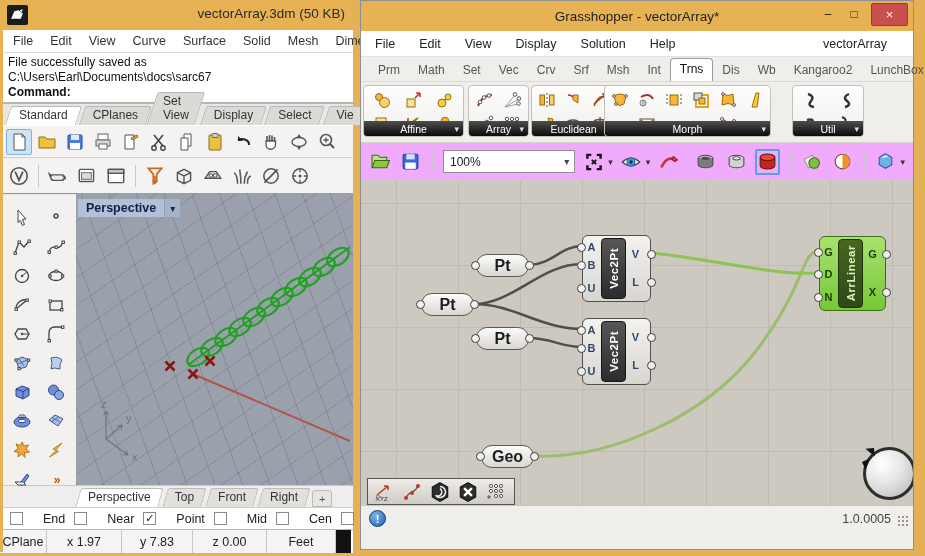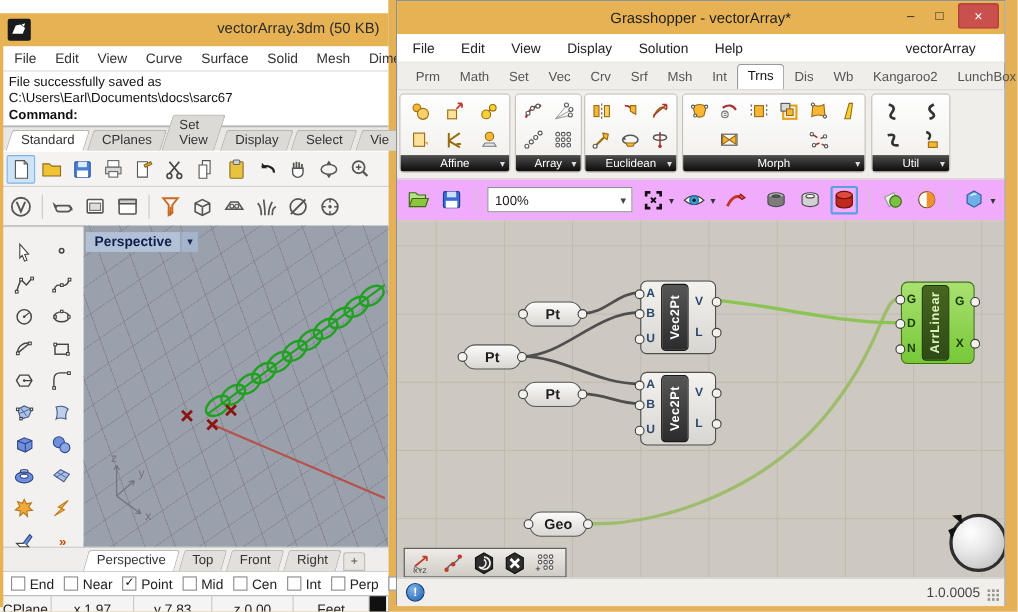--- a/index.html
+++ b/index.html
@@ -2,21 +2,21 @@
 <html><head>
 <meta charset="utf-8">
 <style>
   * { margin:0; padding:0; box-sizing:border-box; }
   html,body { width:925px; height:556px; }
   body { position:relative; background:#e5b156; font-family:"Liberation Sans",sans-serif; color:#222; overflow:hidden; }
   .win { position:absolute; }
 
   
   .rhino { left:0; top:0; width:353px; height:552px; background:#fff; }
-  .r-title { height:30px; background:#e7b254; display:flex; align-items:center; position:relative;margin-top:12px; }
+  .r-title { height:30px; background:#e7b254; display:flex; align-items:center; position:relative; }
   .r-appicon { width:21px; height:20px; margin-left:7px; background:#1b1b1b; border-radius:2px; position:relative; }
   .r-appicon svg { position:absolute; inset:2px; }
   .r-title-text { position:absolute; right:8px; top:6px; font-size:13.5px; color:#2b2b2b; }
   .r-strip { position:absolute; left:0; top:30px; bottom:0; width:3px; background:#e7b254; }
   .r-menu { height:22px; background:#fff; display:flex; align-items:center; gap:17px; padding-left:13px; font-size:12.5px; color:#333; }
   .r-cmd { height:52px; border-top:1px solid #d8d8d8; border-bottom:2px solid #b5b5b5; padding:2px 0 0 8px; font-size:12px; line-height:15px; color:#111; background:#fff; }
   .r-cmd .bold { font-weight:bold; }
   .r-tabs { height:21px; background:#e9e7e4; display:flex; align-items:flex-end; padding-left:8px; gap:3px; }
   .r-tab { position:relative; padding:2px 11px 3px; font-size:12px; color:#333; }
   .r-tab::before { content:""; position:absolute; inset:0; transform:skewX(-18deg); background:#dcdad6; border:1px solid #b9b7b2; border-bottom:none; border-radius:3px 3px 0 0; }
@@ -41,58 +41,58 @@
   .vp-label .dd { background:#a4b4cb; color:#16264f; font-size:10px; padding:2px 5px; border-left:1px solid #8fa0ba; display:flex; align-items:center; }
   .vp svg.scene { position:absolute; inset:0; }
 
   .r-vptabs { height:22px; background:#efeeec; border-top:1px solid #c9c9c9; display:flex; align-items:flex-end; padding-left:78px; gap:4px; }
   .v-tab { position:relative; padding:2px 10px 3px; font-size:12px; color:#333; }
   .v-tab::before { content:""; position:absolute; inset:0; transform:skewX(-16deg); background:#e2e0dd; border:1px solid #bdbbb6; border-bottom:none; border-radius:3px 3px 0 0; }
   .v-tab.sel::before { background:#fff; }
   .v-tab span { position:relative; }
   .v-add { width:20px; height:17px; border:1px solid #bdbbb6; border-radius:3px 3px 0 0; background:#e8e6e3; font-size:11px; color:#555; display:flex; align-items:center; justify-content:center; }
   .r-osnap { height:22px; background:#fff; border-top:1px solid #cfcfcf; display:flex; align-items:center; gap:9px; padding-left:10px; font-size:12.5px; }
-  .os { display:flex; align-items:center; gap:4px; }
+  .os { display:flex; align-items:center; gap:20px; }
   .cb { width:13px; height:13px; border:1px solid #8a8a8a; background:#fff; font-size:11px; line-height:11px; text-align:center; color:#111; }
   .r-status { height:24px; background:#f4f4f4; border-top:1px solid #b9b9b9; display:flex; align-items:stretch; font-size:12.5px; }
   .sc { display:flex; align-items:center; justify-content:center; border-right:1px solid #c6c6c6; }
   .sc.b { background:#111; border-right:2px solid #fff; }
 
   
   .gh { left:360px; top:0; width:554px; height:550px; background:#f0eeea; border:1px solid #8f8f8f; }
   .g-title { height:30px; background:#e7b254; position:relative; display:flex; align-items:center; justify-content:center; font-size:13.5px; color:#1e1e1e; }
   .g-min,.g-max { position:absolute; top:6px; width:22px; height:18px; text-align:center; font-size:12px; color:#222; }
   .g-min { right:74px; } .g-max { right:48px; }
   .g-close { position:absolute; right:5px; top:2px; width:37px; height:23px; background:#c9504c; border:1px solid #a33; border-radius:2px; color:#fff; font-size:13px; display:flex; align-items:center; justify-content:center; }
   .g-menu { height:26px; background:#fff; border-bottom:1px solid #e3e1dd; display:flex; align-items:center; gap:24px; padding-left:14px; font-size:12.5px; color:#222; position:relative; }
   .g-menu .right { position:absolute; right:26px; }
   .g-tabs { height:24px; display:flex; align-items:flex-end; gap:0; padding-left:8px; font-size:12px; color:#555; }
   .g-tab { padding:3px 9px 4px; }
   .g-tab.sel { background:#fff; border:1px solid #9a9a9a; border-bottom:none; border-radius:4px 4px 0 0; color:#111; margin-bottom:-1px; padding-bottom:6px; }
-  .g-ribbon { height:82px; position:relative; border-top:1px solid #dddad4; border-bottom:1px solid #d6d3cd; background:#f0eeea; }
+  .g-ribbon { height:62px; position:relative; border-top:1px solid #dddad4; border-bottom:1px solid #d6d3cd; background:#f0eeea; }
   .grp { position:absolute; top:3px; bottom:5px; background:linear-gradient(#fefefe,#efeeea); border:1px solid #c4c1bb; border-radius:4px; overflow:hidden; }
   .grp-icons { position:absolute; inset:2px 2px 16px 2px; display:flex; flex-wrap:wrap; align-content:space-around; justify-content:space-around; }
   .gi { width:24px; height:24px; display:flex; align-items:center; justify-content:center; }
   .grp-bar { position:absolute; left:0; right:0; bottom:0; height:15px; background:linear-gradient(#4e4e4e,#0a0a0a); color:#fff; font-size:10.5px; display:flex; align-items:center; justify-content:center; }
   .grp-bar .arr { position:absolute; right:4px; font-size:9px; color:#ddd; }
 
   .g-ctb { height:38px; background:#f0abfc; border-bottom:1px solid #cfccc6; display:flex; align-items:center; gap:7px; padding:0 8px; }
   .ct { width:26px; height:26px; display:flex; align-items:center; justify-content:center; }
   .combo { width:148px; height:23px; background:#fff; border:1px solid #8f8f8f; display:flex; align-items:center; font-size:12px; padding-left:6px; position:relative; }
   .combo .arr { position:absolute; right:5px; font-size:10px; color:#444; }
   .mini-arr { font-size:9px; color:#333; margin-left:-4px; }
   .ct.selview { border:2px solid #5a9fe0; border-radius:2px; }
   .g-spacer { flex:1; }
 
   .g-canvas { position:relative; height:324px; overflow:hidden; background:#cdc8c0;
     background-image: linear-gradient(to right, transparent 61px, #c0bbb1 61px), linear-gradient(to bottom, transparent 61px, #c0bbb1 61px);
     background-size:62px 62px; background-position:-26px -39px; }
   .wires { position:absolute; inset:0; }
 
-  .cap { position:absolute; height:23px; border:1.5px solid #5a5a5a; border-radius:11px; background:linear-gradient(#fbfbfa,#d9d7d2); display:flex; align-items:center; justify-content:center; font-size:13px; font-weight:bold; color:#1c1c1c; }
+  .cap { position:absolute; height:23px; border:1.5px solid #5a5a5a; border-radius:11px; background:linear-gradient(#fbfbfa,#d9d7d2); display:flex; align-items:center; justify-content:center; font-size:16px; font-weight:bold; color:#1c1c1c; }
   .dot { position:absolute; width:9px; height:9px; border-radius:50%; background:#f4f2ee; border:1.5px solid #3e3e3e; }
   .dot.l { left:-6px; top:50%; margin-top:-5px; } .dot.r { right:-6px; top:50%; margin-top:-5px; }
   .comp { position:absolute; border:1.5px solid #4f4f4f; border-radius:6px; background:linear-gradient(#f3f2ef,#d8d6d1); display:flex; }
   .comp .ins,.comp .outs { width:17px; position:relative; font-size:11px; font-weight:bold; color:#2c4a6e; }
   .comp .ins span,.comp .outs span { position:absolute; left:0; right:0; text-align:center; }
   .comp .panel { width:25px; margin:2px 1px; background:linear-gradient(#565656,#2c2c2c); border:1px solid #161616; border-radius:4px; display:flex; align-items:center; justify-content:center; }
   .comp .panel b { writing-mode:vertical-rl; transform:rotate(180deg); color:#fff; font-size:11.5px; letter-spacing:.5px; }
   .comp .pdot { position:absolute; width:9px; height:9px; border-radius:50%; background:#f4f2ee; border:1.5px solid #3e3e3e; }
   .comp.green { background:linear-gradient(#a9e171,#77c837); border-color:#3c7214; }
   .comp.green .ins,.comp.green .outs { color:#1d3a09; }
@@ -670,21 +670,21 @@
               <ellipse cx="10" cy="8" rx="6" ry="2.5" fill="none" stroke="#555" stroke-width="1.3"></ellipse>
               <circle cx="10" cy="16" r="1.6" fill="#a33"></circle>
             </svg>
           </span>
       </div>
       <div class="grp-bar">
           <span>Euclidean</span>
           <span class="arr">▾</span>
         </div>
     </div>
-    <div class="grp" style="left:259px;width:167px">
+    <div class="grp" style="left:243px;width:167px">
       <div class="grp-icons">
         <span class="gi">
             <svg width="20" height="20" viewBox="0 0 20 20">
               <path d="M4 6 Q10 2 16 6 L14 14 Q10 17 6 14 Z" fill="#f7b733" stroke="#9a6a10"></path>
               <circle cx="4" cy="6" r="1.4" fill="#fff" stroke="#555"></circle>
               <circle cx="16" cy="6" r="1.4" fill="#fff" stroke="#555"></circle>
               <circle cx="6" cy="14" r="1.4" fill="#fff" stroke="#555"></circle>
             </svg>
           </span>
         <span class="gi">

